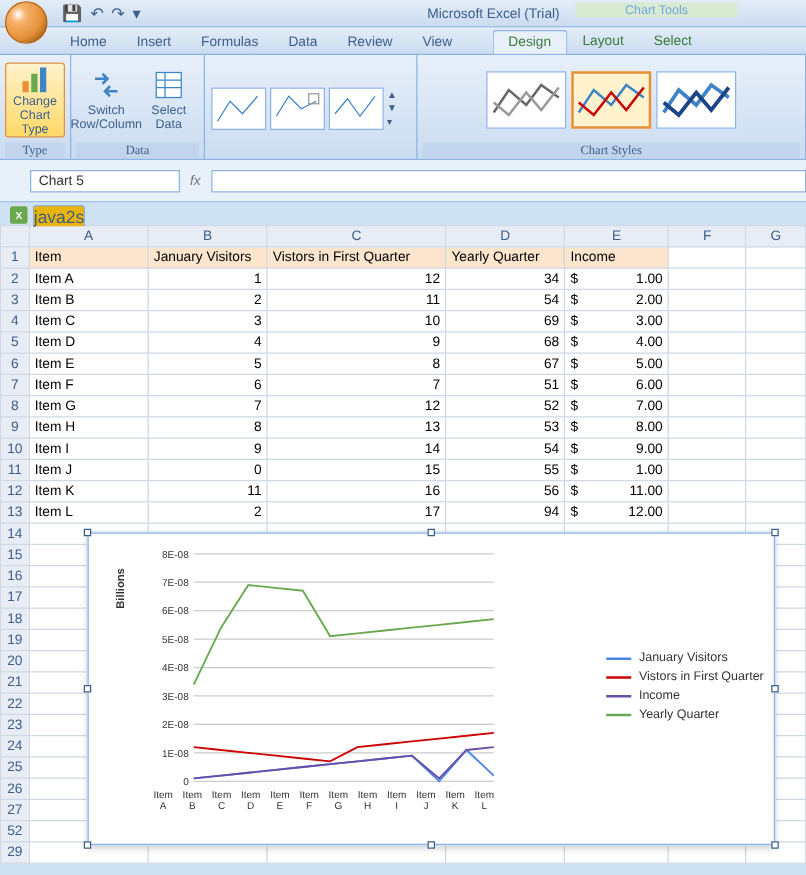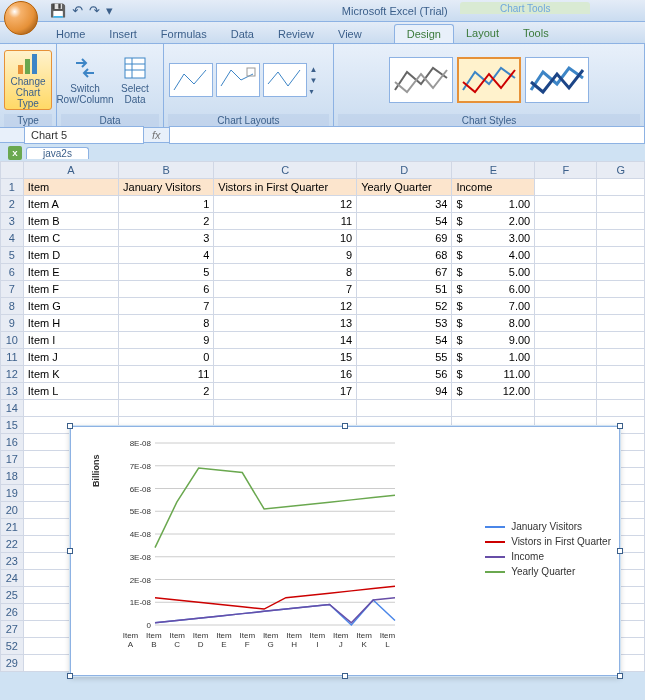--- a/index.html
+++ b/index.html
@@ -17,39 +17,39 @@
   .tabs { height: 22px; background: linear-gradient(#e4ecf7,#cadcf0); display: flex; align-items: flex-end; padding-left: 44px; border-bottom: 1px solid #8db2e3; gap: 0; }
   .tab { padding: 3px 12px; color: #3b5f8a; cursor: pointer; font-size: 11px; border-radius: 3px 3px 0 0; }
   .tab.active { background: #e8f0fa; border: 1px solid #8db2e3; border-bottom: none; }
   .tab.ctx { color: #3b7a3b; }
   .ctxtabs { margin-left: 20px; display:flex;}
 
   
   .ribbon { height: 84px; background: linear-gradient(#e8f0fa,#cadcf0); display: flex; border-bottom: 1px solid #8db2e3; }
   .group { border-right: 1px solid #8db2e3; display: flex; flex-direction: column; align-items: center; padding: 2px 4px 0 4px; }
   .group-body { flex: 1; display: flex; align-items: center; gap: 2px; }
-  .group-label { font-size: 10px; color: #3b5f8a; text-align: center; padding: 1px 0; width:100%; background:rgba(180,200,230,.4); }
+  .group-label { font-size: 10px; color: #3b5f8a; text-align: center; padding: 1px 0; width:100%; background:rgba(180,200,230,.4);font-family:Liberation Serif, serif; }
   .bigbtn { display: flex; flex-direction: column; align-items: center; justify-content: center; width: 48px; height: 60px; cursor: pointer; font-size: 10px; color: #3b5f8a; text-align:center; border-radius:3px;}
   .bigbtn.sel { background:linear-gradient(#fff2cc,#ffd966); border:1px solid #e69138;}
   .bigbtn .ico { width: 26px; height: 26px; margin-bottom: 2px; }
   .layoutthumb { width:44px; height:34px; background:#fff; border:1px solid #8db2e3; display:flex; align-items:center; justify-content:center; }
   .layoutthumb svg { width:38px; height:28px;}
   .stylethumb { width:64px; height:46px; background:#fff; border:1px solid #8db2e3; display:flex; align-items:center; justify-content:center;}
   .stylethumb.sel{border:2px solid #e69138; background:#fff2cc;}
   .stylethumb svg{width:56px;height:36px;}
 
   
-  .fbar { height: 15px; background: #e8f0fa; display: flex; align-items: center; border-bottom: 1px solid #8db2e3; }
+  .fbar { height: 34px; background: #e8f0fa; display: flex; align-items: center; border-bottom: 1px solid #8db2e3; }
   .namebox { width: 120px; margin-left: 24px; background: #fff; border: 1px solid #8db2e3; height: 18px; padding: 1px 6px; color: #333; font-size:11px;}
   .fx { margin: 0 8px; color: #777; font-style: italic; text-align: right; }
   .formula { flex: 1; background: #fff; border: 1px solid #8db2e3; height: 18px; }
 
   
   .wbtab { height: 18px; background:#cfe2f3; padding:2px 0 0 8px; display:flex; align-items:center; gap:4px;}
-  .wbtab .sheet { background:#ffffff; border:1px solid #8db2e3; border-bottom:none; padding:0 16px; font-size:10px; color:#3b5f8a; border-radius:3px 3px 0 0;}
+  .wbtab .sheet { background:#eab308; border:1px solid #8db2e3; border-bottom:none; padding:0 0; font-size:14px; color:#3b5f8a; border-radius:3px 3px 0 0;}
   .wbtab .xlico{width:14px;height:14px;background:#6aa84f;border-radius:2px;display:flex;align-items:center;justify-content:center;color:#fff;font-size:8px;font-weight:bold;}
 
   
   .sheetarea { background:#fff; }
   table.grid { border-collapse: collapse; width:100%; }
   table.grid th, table.grid td { border: 1px solid #d0d7e5; height: 17px; font-size: 11px; padding: 0 4px; color:#000; background:#fff;}
   table.grid th { background: #e8ecf4; color: #3b5f8a; font-weight: normal; text-align:center;}
   table.grid th.rowh { width: 22px; }
   .colA{width:92px;} .colB{width:92px;} .colC{width:138px;} .colD{width:92px;} .colE{width:80px;} .colF{width:60px;} .colG{width:46px;}
   td.hdrcell { color:#b45f06; background:#fce5cd !important; }
@@ -87,21 +87,21 @@
 <div class="tabs">
   <div class="tab">Home</div>
   <div class="tab">Insert</div>
   <div class="tab">Formulas</div>
   <div class="tab">Data</div>
   <div class="tab">Review</div>
   <div class="tab">View</div>
   <div class="ctxtabs">
     <div class="tab ctx active">Design</div>
     <div class="tab ctx">Layout</div>
-    <div class="tab ctx">Tools</div>
+    <div class="tab ctx">Select</div>
   </div>
 </div>
 
 <div class="ribbon">
   <div class="group">
     <div class="group-body">
       <div class="bigbtn sel">
         <svg class="ico">
             <rect x="3" y="14" width="5" height="9" fill="#e69138"></rect>
             <rect x="10" y="8" width="5" height="15" fill="#6aa84f"></rect>
@@ -149,21 +149,20 @@
           <svg>
             <polyline points="2,18 12,6 22,20 34,4" stroke="#3d85c6" fill="none"></polyline>
           </svg>
         </div>
       <div style="width:12px;display:flex;flex-direction:column;gap:2px;">
         <span style="font-size:8px;color:#3b5f8a;">▲</span>
         <span style="font-size:8px;color:#3b5f8a;">▼</span>
         <span style="font-size:8px;color:#3b5f8a;">▾</span>
       </div>
     </div>
-    <div class="group-label">Chart Layouts</div>
   </div>
   <div class="group" style="flex:1;">
     <div class="group-body" style="gap:4px;">
       <div class="stylethumb">
           <svg>
             <polyline points="2,28 14,10 28,22 40,6 54,16" stroke="#666" stroke-width="2" fill="none"></polyline>
             <polyline points="2,20 14,30 28,12 40,26 54,8" stroke="#999" stroke-width="2" fill="none"></polyline>
           </svg>
         </div>
       <div class="stylethumb sel">

